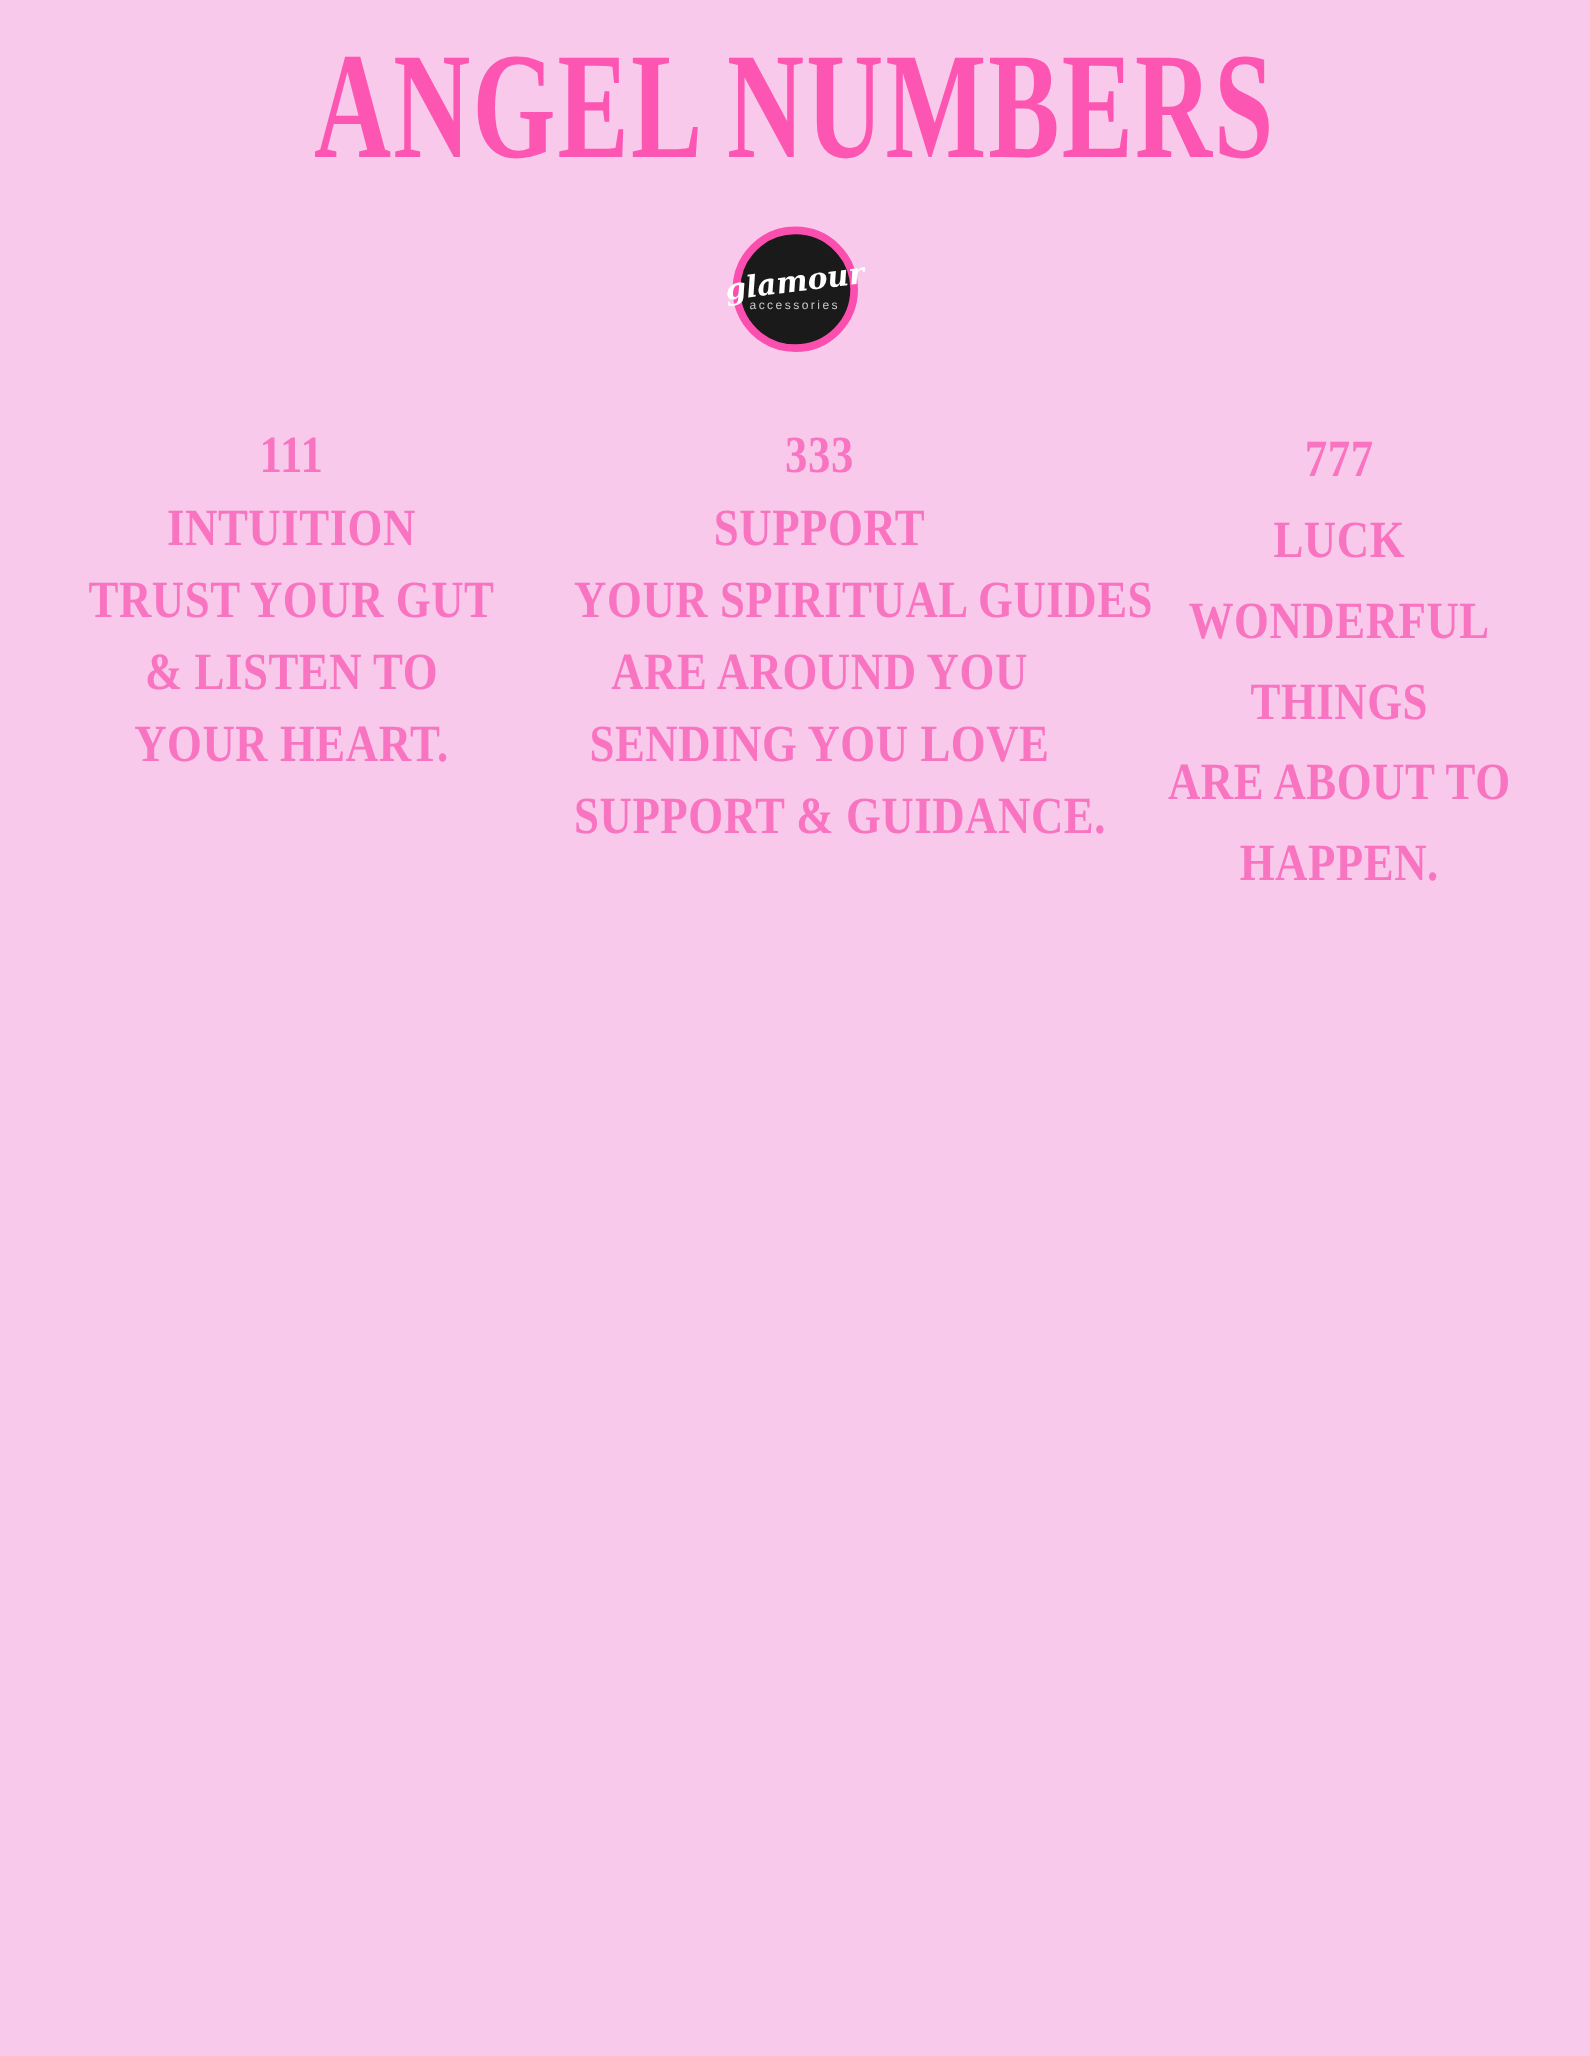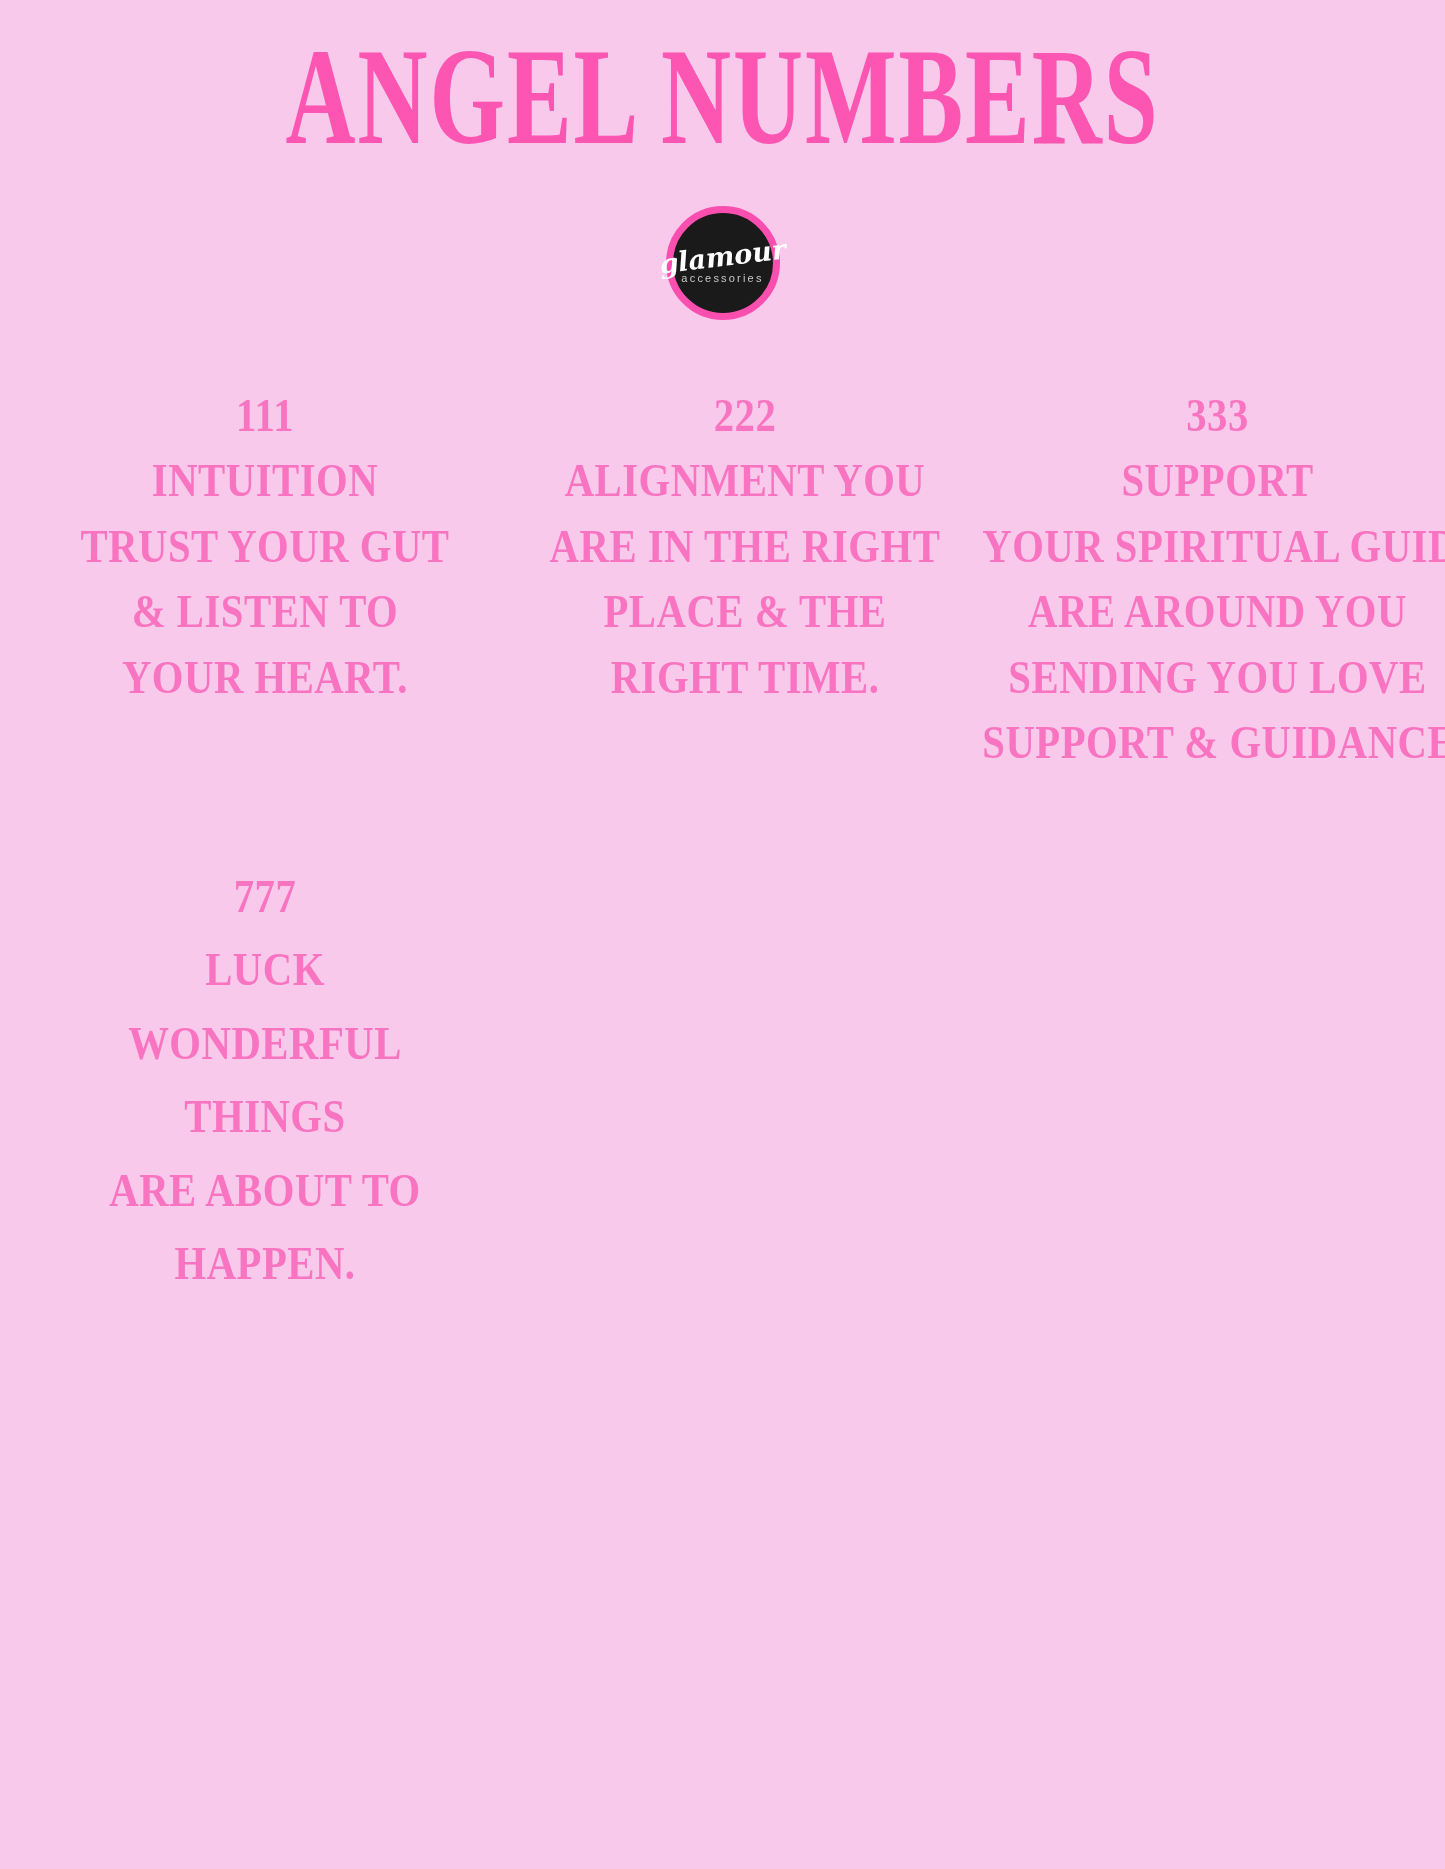--- a/index.html
+++ b/index.html
@@ -93,29 +93,20 @@
         <div class="block-inner">
           <div class="num">111</div>
           <div class="line">INTUITION</div>
           <div class="line">TRUST YOUR GUT</div>
           <div class="line">&amp; LISTEN TO</div>
           <div class="line">YOUR HEART.</div>
         </div>
       </section>
       <section class="block row-0">
         <div class="block-inner">
-          <div class="num">222</div>
-          <div class="line">ALIGNMENT YOU</div>
-          <div class="line">ARE IN THE RIGHT</div>
-          <div class="line">PLACE &amp; THE</div>
-          <div class="line">RIGHT TIME.</div>
-        </div>
-      </section>
-      <section class="block row-0">
-        <div class="block-inner">
           <div class="num">333</div>
           <div class="line">SUPPORT</div>
           <div class="line">YOUR SPIRITUAL GUIDES</div>
           <div class="line">ARE AROUND YOU</div>
           <div class="line">SENDING YOU LOVE</div>
           <div class="line">SUPPORT &amp; GUIDANCE.</div>
         </div>
       </section>
       <section class="block row-2">
         <div class="block-inner">

